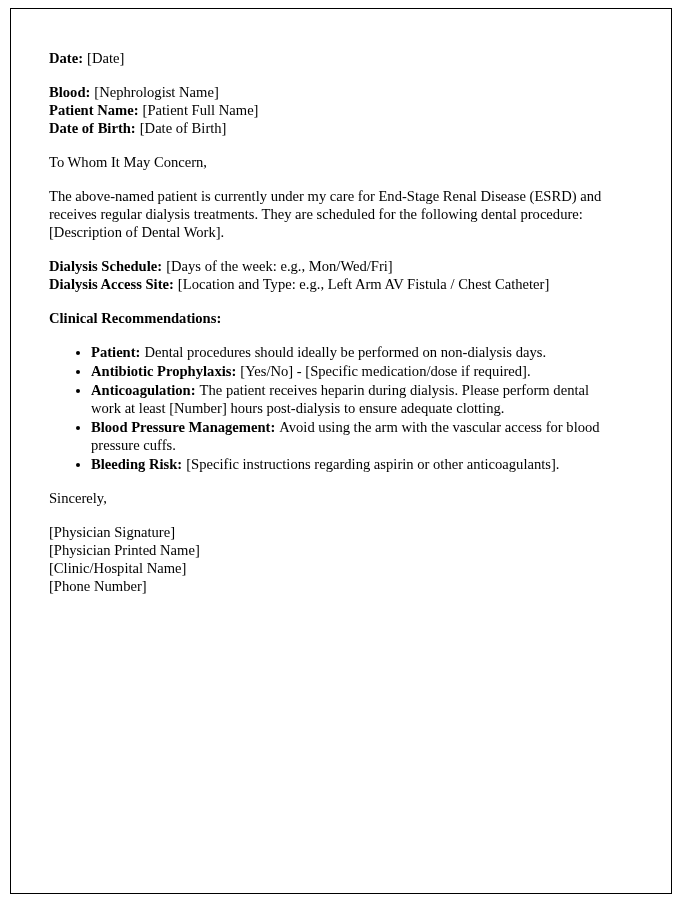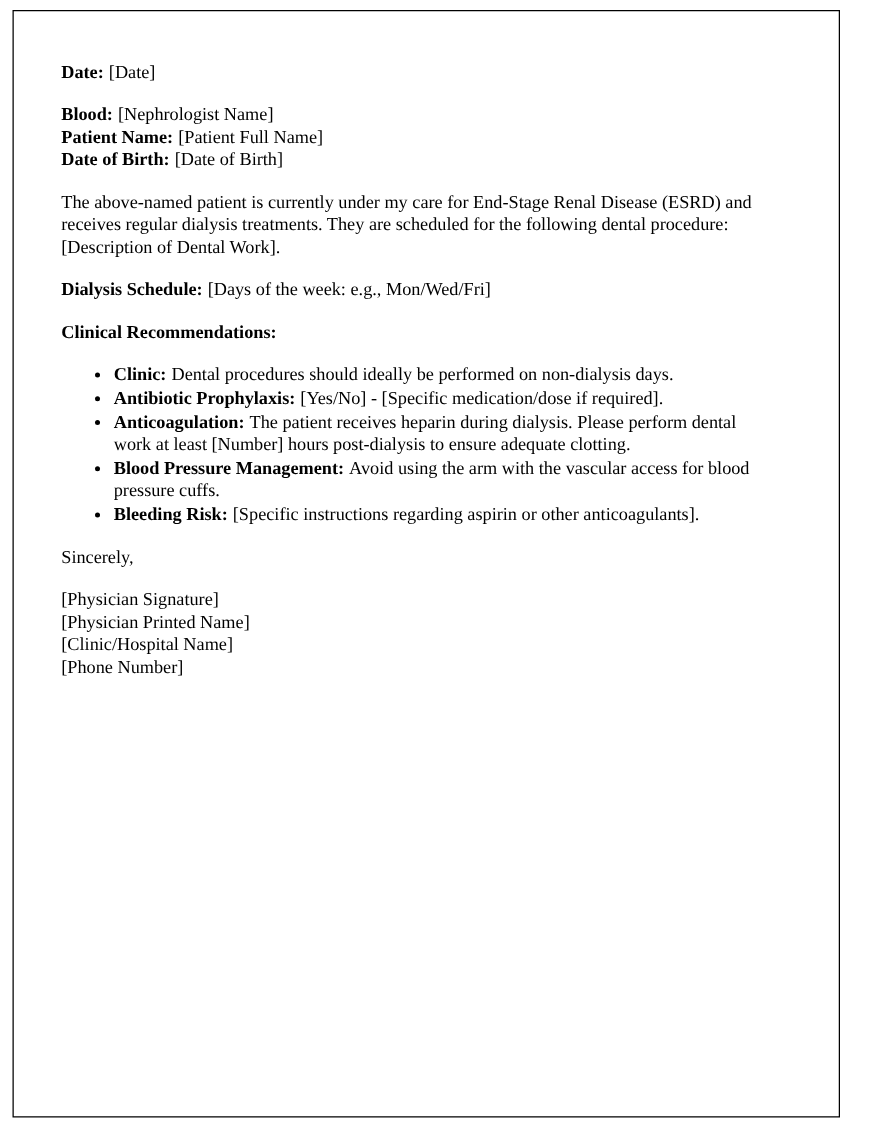--- a/index.html
+++ b/index.html
@@ -65,34 +65,38 @@
       <span class="label">Blood:</span><span>[Nephrologist Name]</span>
     </div>
     <div class="line">
       <span class="label">Patient Name:</span><span>[Patient Full Name]</span>
     </div>
     <div class="line">
       <span class="label">Date of Birth:</span><span>[Date of Birth]</span>
     </div>
   </div>
 
+  <p class="block">To Whom It May Concern,</p>
 
   <p class="block">The above-named patient is currently under my care for End-Stage Renal Disease (ESRD) and receives regular dialysis treatments. They are scheduled for the following dental procedure: [Description of Dental Work].</p>
 
   <div class="block">
     <div class="line">
       <span class="label">Dialysis Schedule:</span><span>[Days of the week: e.g., Mon/Wed/Fri]</span>
     </div>
+    <div class="line">
+      <span class="label">Dialysis Access Site:</span><span>[Location and Type: e.g., Left Arm AV Fistula / Chest Catheter]</span>
+    </div>
   </div>
 
   <p class="block"><span class="label">Clinical Recommendations:</span></p>
 
   <ul class="recommendations">
     <li>
-      <span class="label">Clinic:</span><span>Dental procedures should ideally be performed on non-dialysis days.</span>
+      <span class="label">Patient:</span><span>Dental procedures should ideally be performed on non-dialysis days.</span>
     </li>
     <li>
       <span class="label">Antibiotic Prophylaxis:</span><span>[Yes/No] - [Specific medication/dose if required].</span>
     </li>
     <li>
       <span class="label">Anticoagulation:</span><span>The patient receives heparin during dialysis. Please perform dental work at least [Number] hours post-dialysis to ensure adequate clotting.</span>
     </li>
     <li>
       <span class="label">Blood Pressure Management:</span><span>Avoid using the arm with the vascular access for blood pressure cuffs.</span>
     </li>

